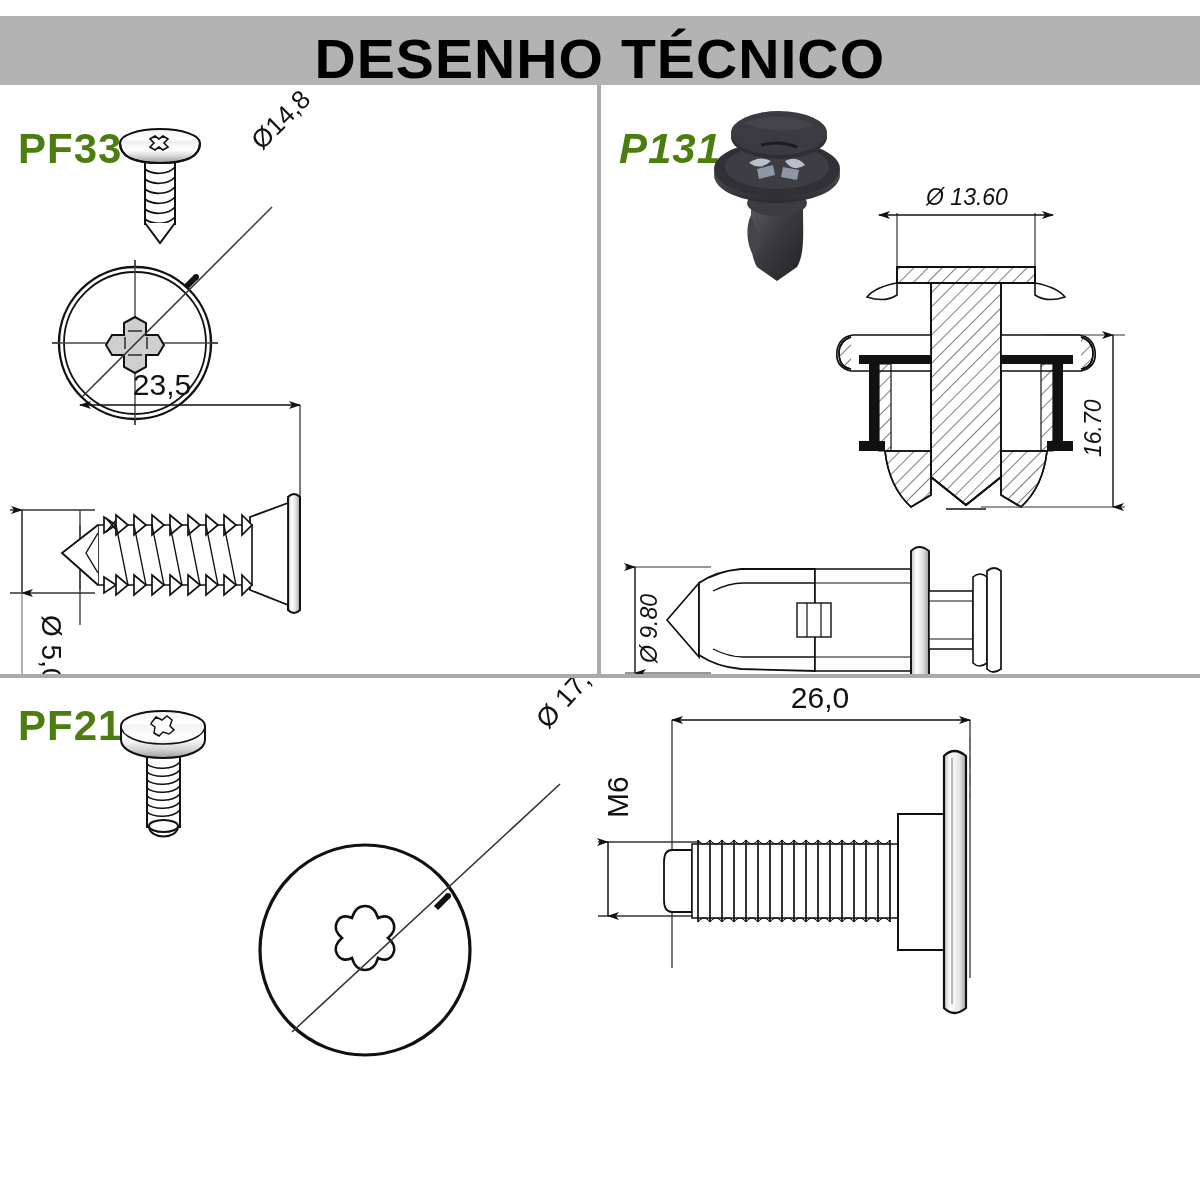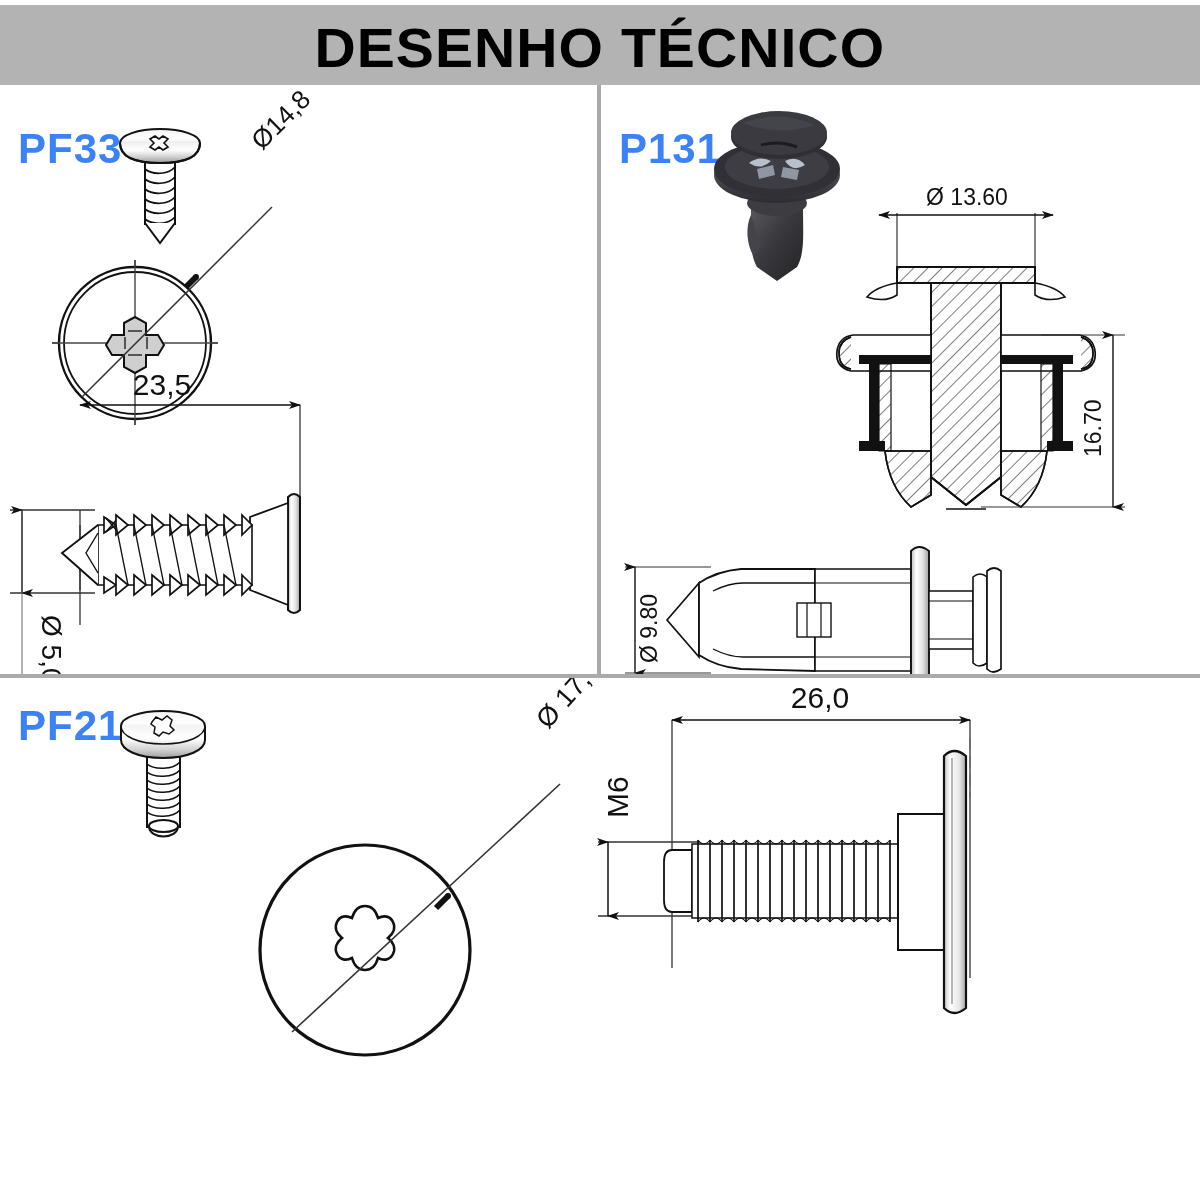--- a/index.html
+++ b/index.html
@@ -11,21 +11,21 @@
     width: 1200px;
     height: 1200px;
     font-family: "Liberation Sans", sans-serif;
     overflow: hidden;
     position: relative;
   }
 
   
   #header-banner {
     position: absolute;
-    left: 0; top: 5px;
+    left: 0; top: 16px;
     width: 1200px;
     height: 85px;
     background: #b3b3b3;
     display: flex;
     align-items: center;
     justify-content: center;
   }
   #page-title {
     font-family: "Liberation Sans", sans-serif;
     font-weight: bold;
@@ -49,30 +49,30 @@
     height: 4px;
   }
 
   
   .panel {
     position: absolute;
     background: #ffffff;
     overflow: hidden;
   }
   #panel-pf33 { left: 0;   top: 85px;  width: 597px; height: 589px; }
-  #panel-p131 { left: 601px; top: 85px; width: 599px; height: 589px; }
+  #panel-p131 { left: 601px; top: 85px; width: 599px; height: 589px; font-style: italic; }
   #panel-pf21 { left: 0;   top: 678px; width: 1200px; height: 522px; }
 
   .part-code {
     position: absolute;
     font-family: "Liberation Sans", sans-serif;
     font-weight: bold;
     font-size: 42px;
     letter-spacing: 1px;
-    color: #3b82f6;
+    color: #4d7c0f;
     white-space: nowrap;
   }
 
   .svg-layer {
     position: absolute;
     left: 0; top: 0;
   }
 
   
 </style>

